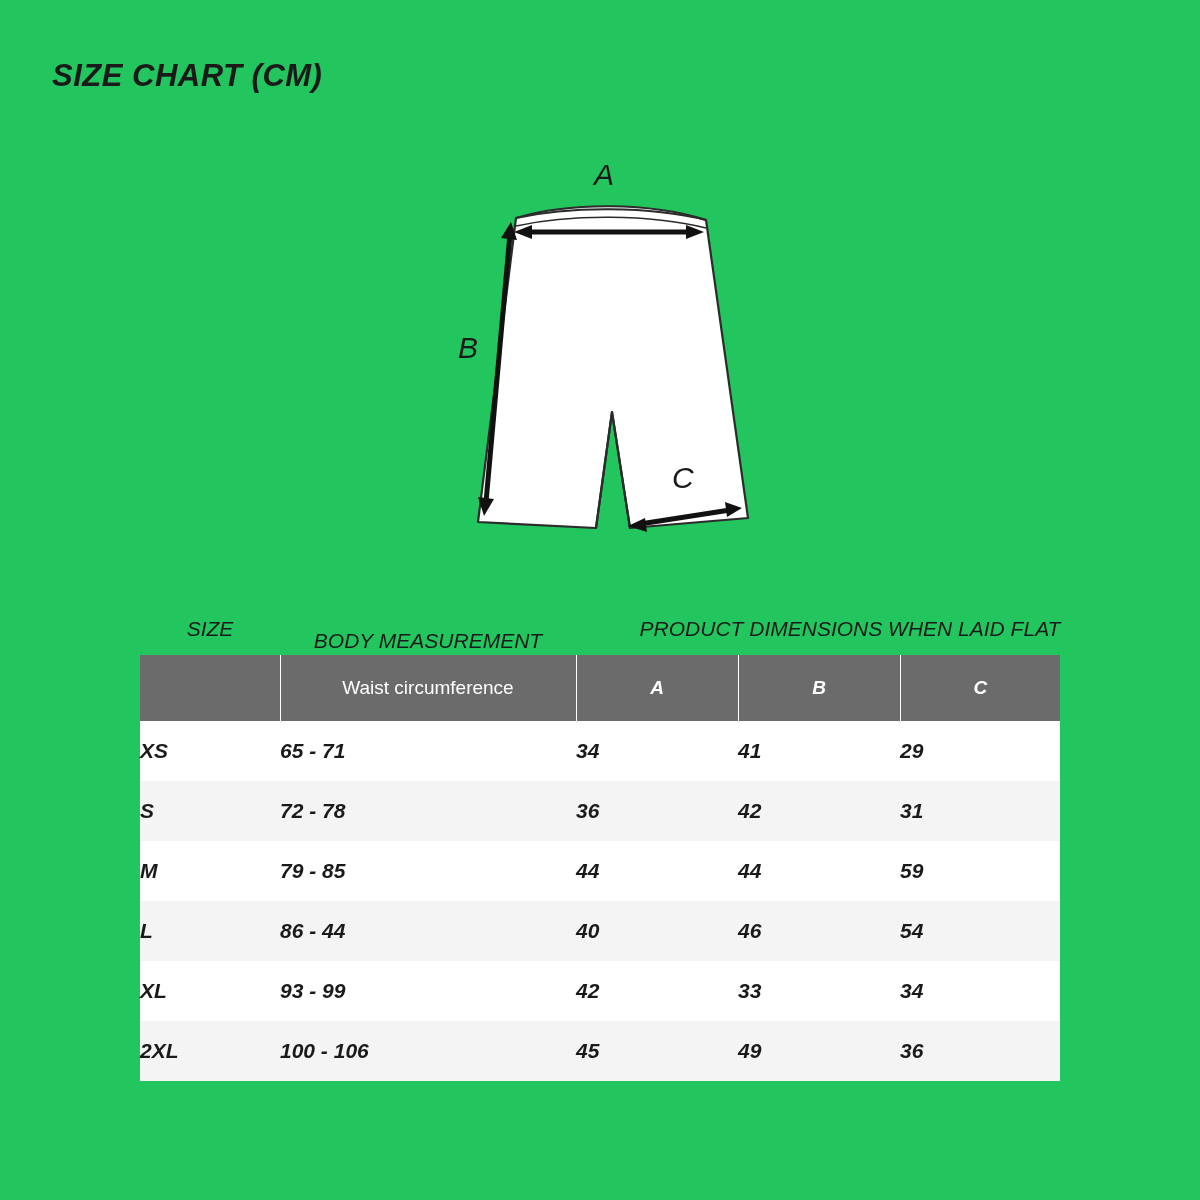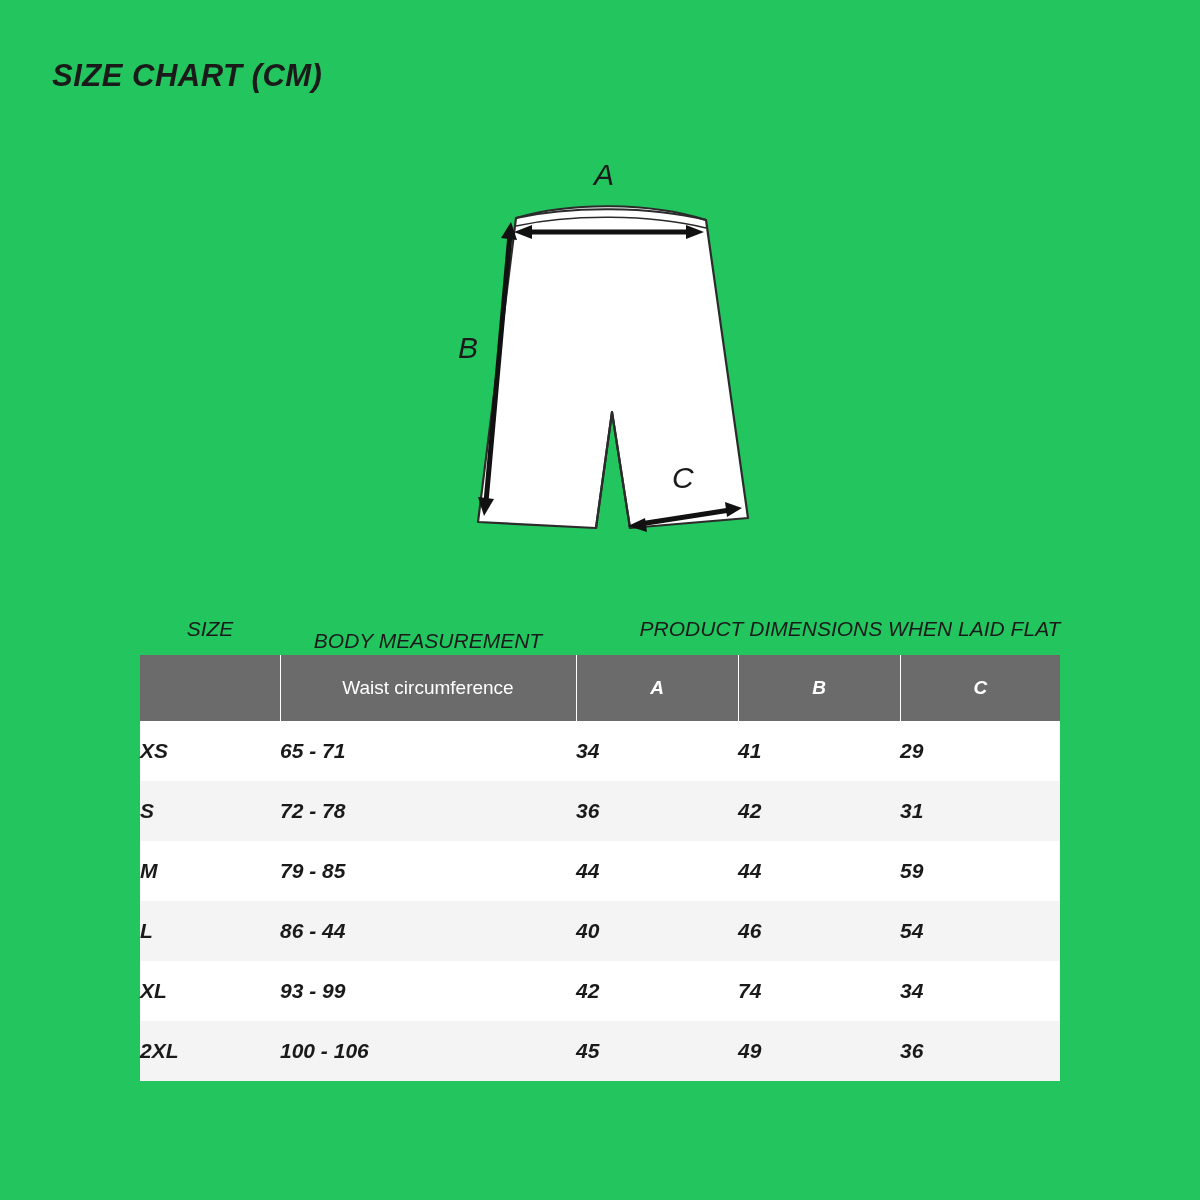--- a/index.html
+++ b/index.html
@@ -199,21 +199,21 @@
         <td>L</td>
         <td>86 - 44</td>
         <td>40</td>
         <td>46</td>
         <td>54</td>
       </tr>
       <tr class="odd">
         <td>XL</td>
         <td>93 - 99</td>
         <td>42</td>
-        <td>74</td>
+        <td>33</td>
         <td>34</td>
       </tr>
       <tr class="even">
         <td>2XL</td>
         <td>100 - 106</td>
         <td>45</td>
         <td>49</td>
         <td>36</td>
       </tr>
     </tbody>

